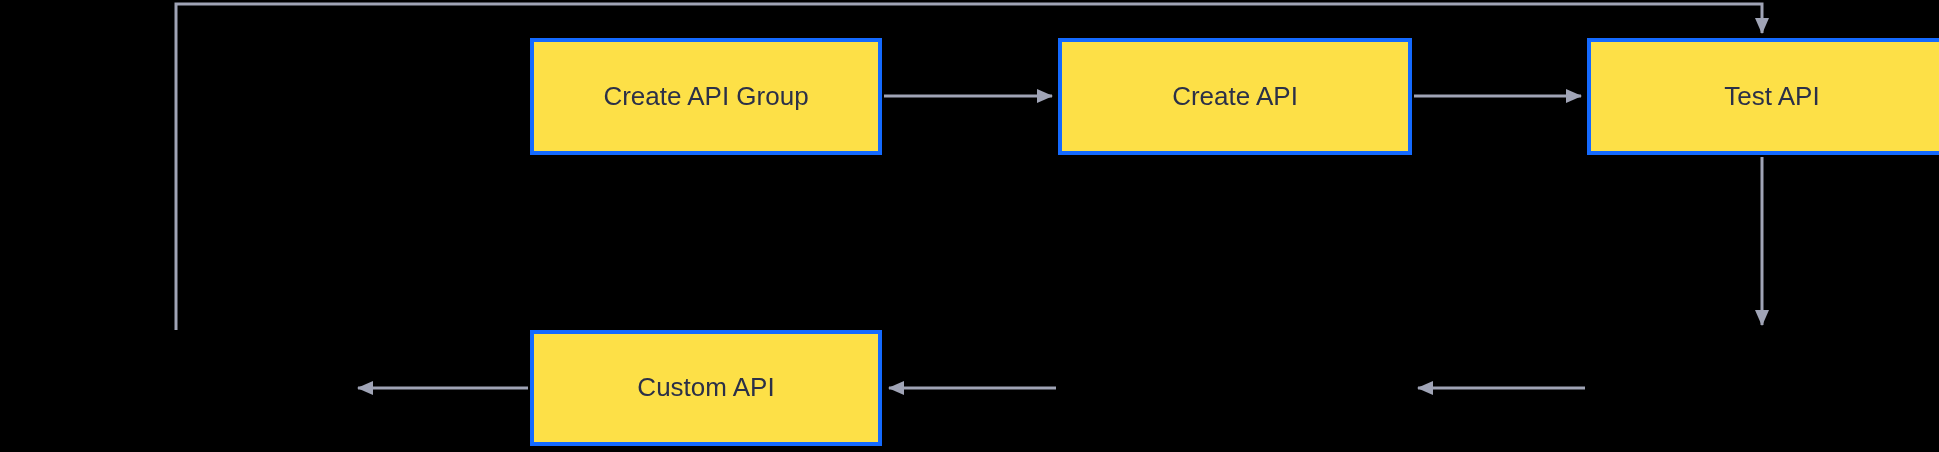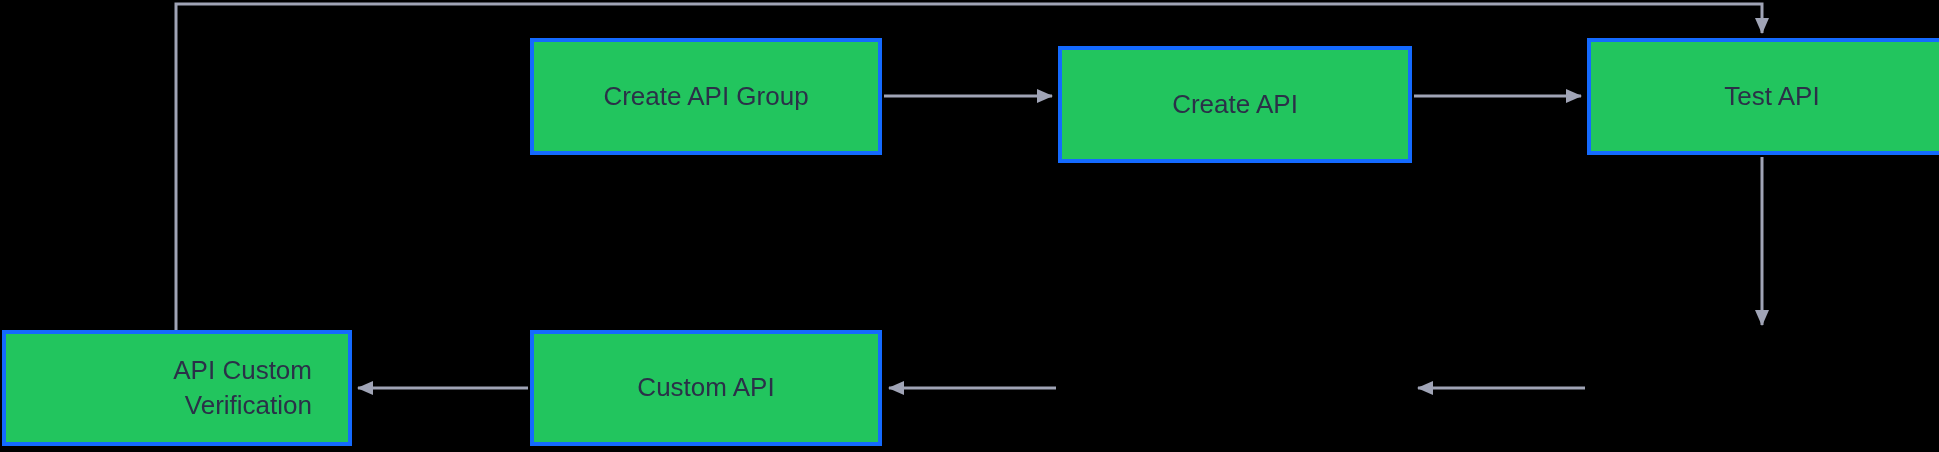--- a/index.html
+++ b/index.html
@@ -19,40 +19,40 @@
     position: absolute;
     top: 0;
     left: 0;
     width: 1939px;
     height: 452px;
   }
   .node {
     position: absolute;
     box-sizing: border-box;
     border: 4px solid #146aff;
-    background: #22c55e;
+    background: #fde047;
     display: flex;
     align-items: center;
     justify-content: center;
-    text-align: right;
+    text-align: center;
   }
   .node .label {
     color: #2b3048;
     font-size: 26px;
     line-height: 1.35;
     max-width: 270px;
   }
   
   .row-top { top: 38px; height: 117px; }
   
   .row-bottom { top: 330px; height: 116px; }
 
   .pos-col0 { left: 2px;    width: 350px; }
   .pos-col1 { left: 530px;  width: 352px; }
-  .pos-col2 { left: 1058px; width: 354px; margin-top: 8px; }
+  .pos-col2 { left: 1058px; width: 354px; }
   .pos-col3 { left: 1587px; width: 370px; }
 
   .edge {
     stroke: #a0a4b6;
     stroke-width: 3;
     fill: none;
   }
 </style>
 </head>
 <body>
@@ -92,17 +92,14 @@
   <div class="node row-top pos-col3">
     <span class="label">Test API</span>
   </div>
 
 
 
   <div class="node row-bottom pos-col1">
     <span class="label">Custom API</span>
   </div>
 
-  <div class="node row-bottom pos-col0">
-    <span class="label">API Custom Verification</span>
-  </div>
 
 </div>
 
 </body></html>

